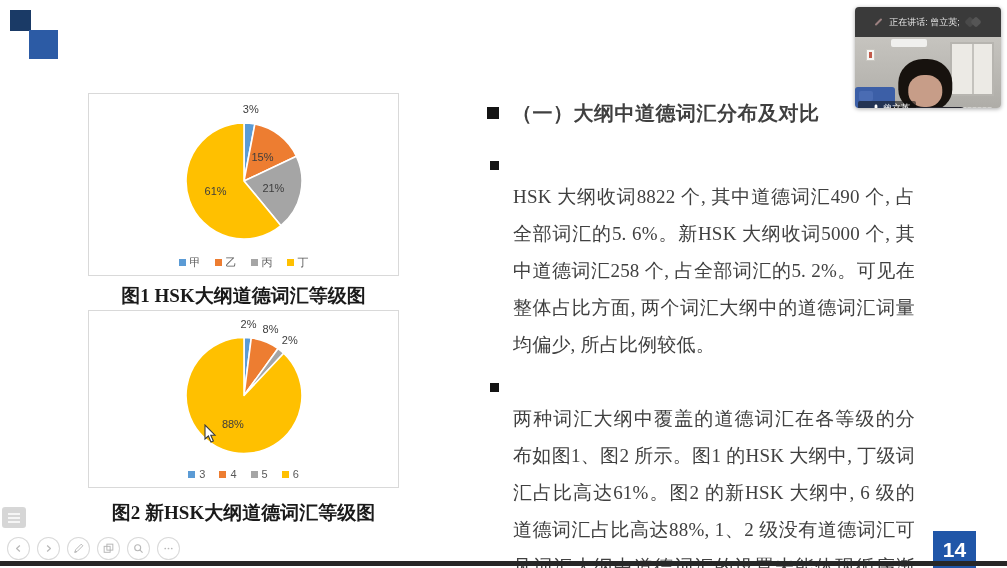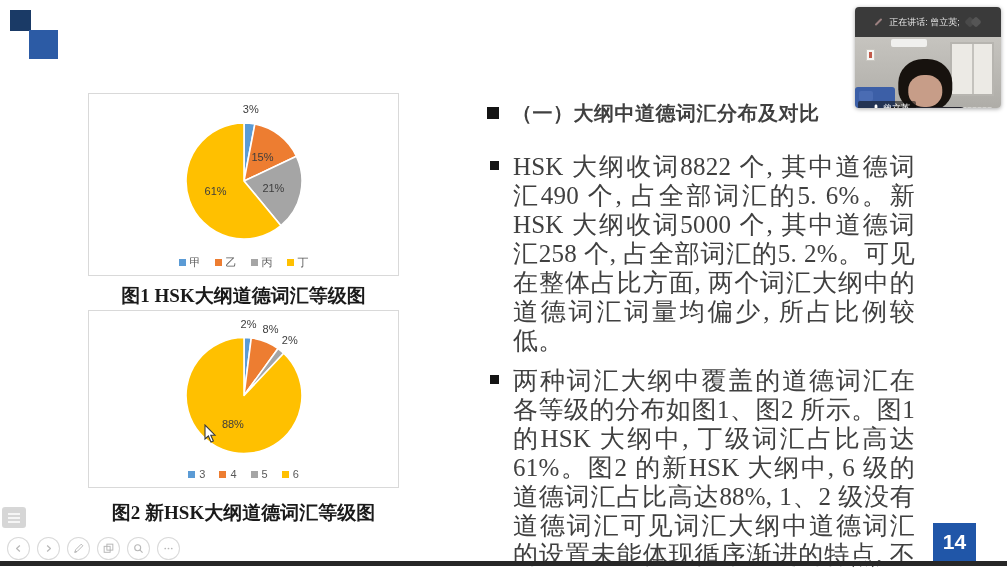--- a/index.html
+++ b/index.html
@@ -31,21 +31,21 @@
   #caption-1 { top:283px; }
   #caption-2 { top:500px; }
 
   
   .right-col { position:absolute; left:487px; top:100px; width:428px;
     font-family:Liberation Serif, serif; color:#404040; }
   .bullet-row { display:flex; }
   .h-bullet { flex:none; width:12px; height:12px; background:#141414; margin:7px 13px 0 0; }
   .p-bullet { flex:none; width:9px;  height:9px;  background:#141414; margin:9px 14px 0 3px; }
   .rc-heading { font-size:20px; font-weight:700; letter-spacing:0.5px; line-height:26px; }
-  .rc-para { font-size:25px; line-height:29px; letter-spacing:0.2px; text-align:justify; flex:1; }
+  .rc-para { font-size:19px; line-height:37px; letter-spacing:0.2px; text-align:justify; flex:1;margin-top:26px; }
   #row-heading { margin-bottom:26px; }
   #row-para1  { margin-bottom:11px; }
 
   
   .video-overlay { position:absolute; left:855px; top:7px; width:146px; height:101px;
     border-radius:4px; overflow:hidden; box-shadow:0 1px 4px rgba(0,0,0,.35); }
   .vo-bar { height:30px; background:#3a3a3a; display:flex; align-items:center; padding:0 19px; }
   .vo-pin { width:9px; height:2px; background:#9b8080; transform:rotate(-45deg); border-radius:1px; flex:none; }
   .vo-status { flex:1; text-align:center; color:#e6e6e6; font-size:9px; white-space:nowrap; }
   .vo-logo { position:relative; width:16px; height:10px; flex:none; }
@@ -253,16 +253,16 @@
       </div>
       <div class="tool-btn">
         <svg viewBox="0 0 24 24">
           <circle cx="6" cy="12" r="1.6" fill="currentColor"></circle>
           <circle cx="12" cy="12" r="1.6" fill="currentColor"></circle>
           <circle cx="18" cy="12" r="1.6" fill="currentColor"></circle>
         </svg>
       </div>
     </div>
 
-  <div class="page-badge" style="background: rgb(32, 86, 168);">14</div>
+  <div class="page-badge" style="background: rgb(32, 86, 168); margin-top: 8px;">14</div>
 
   <div class="bottom-bar"></div>
 </div>
 
 </body></html>

